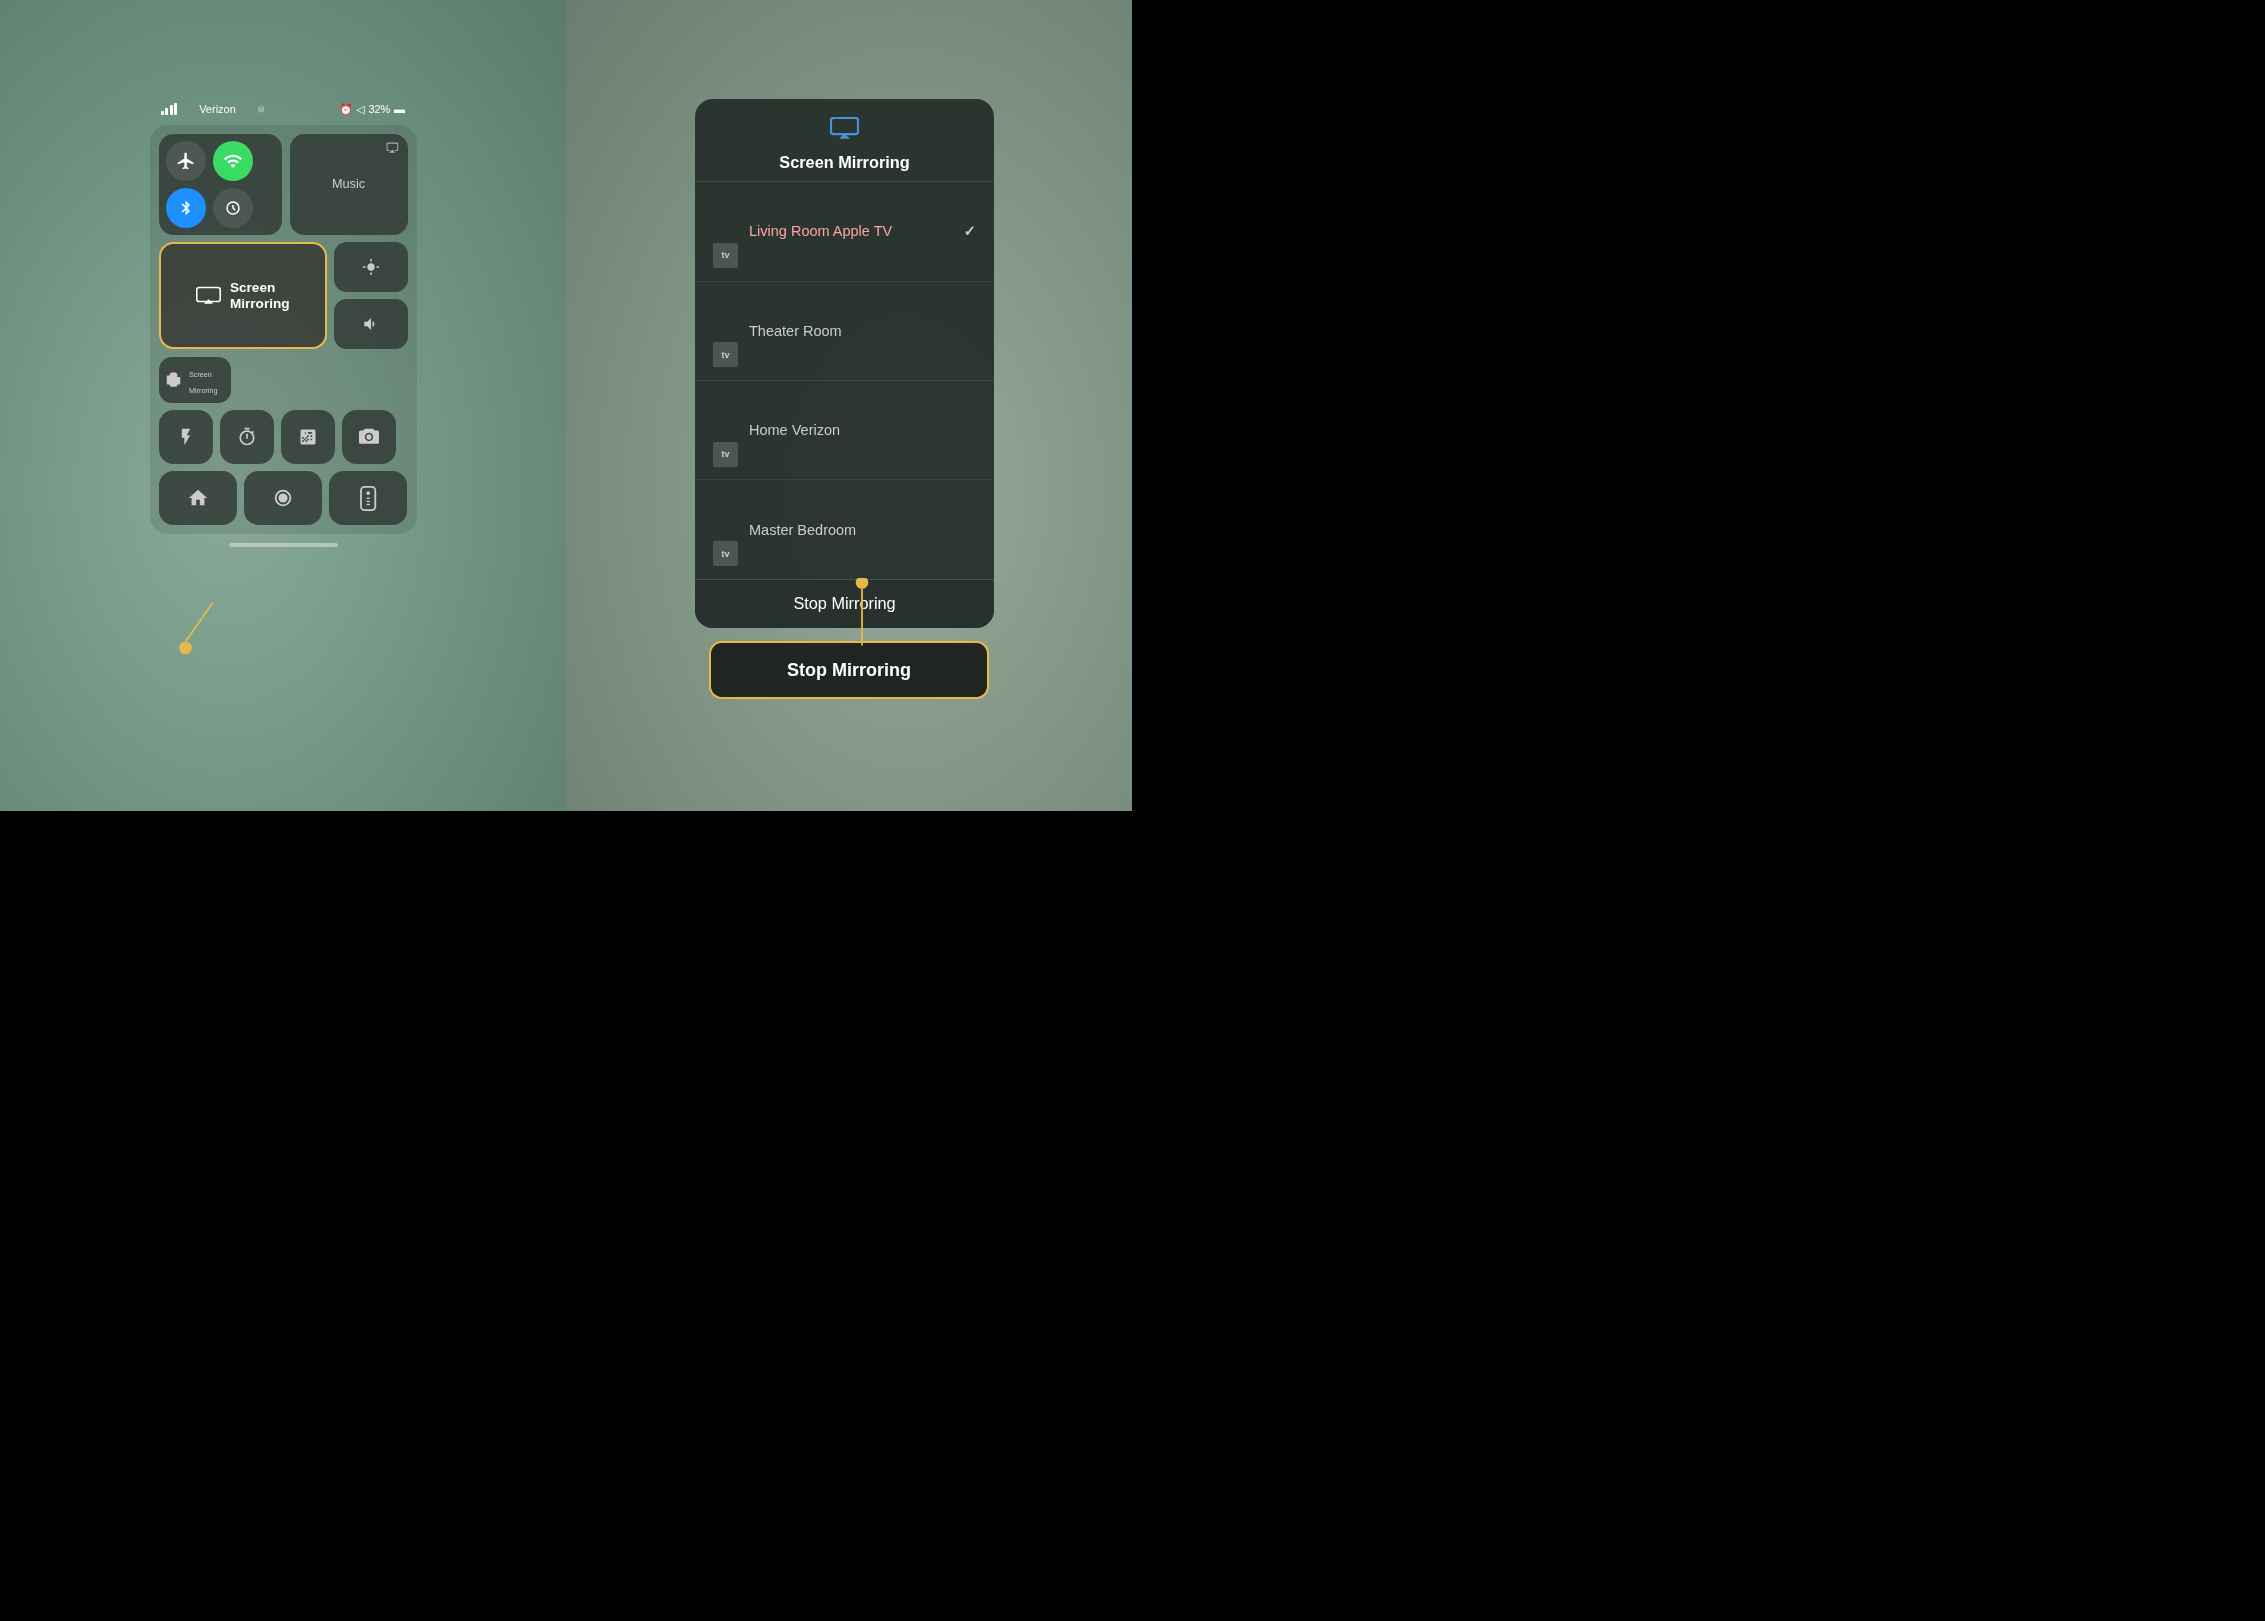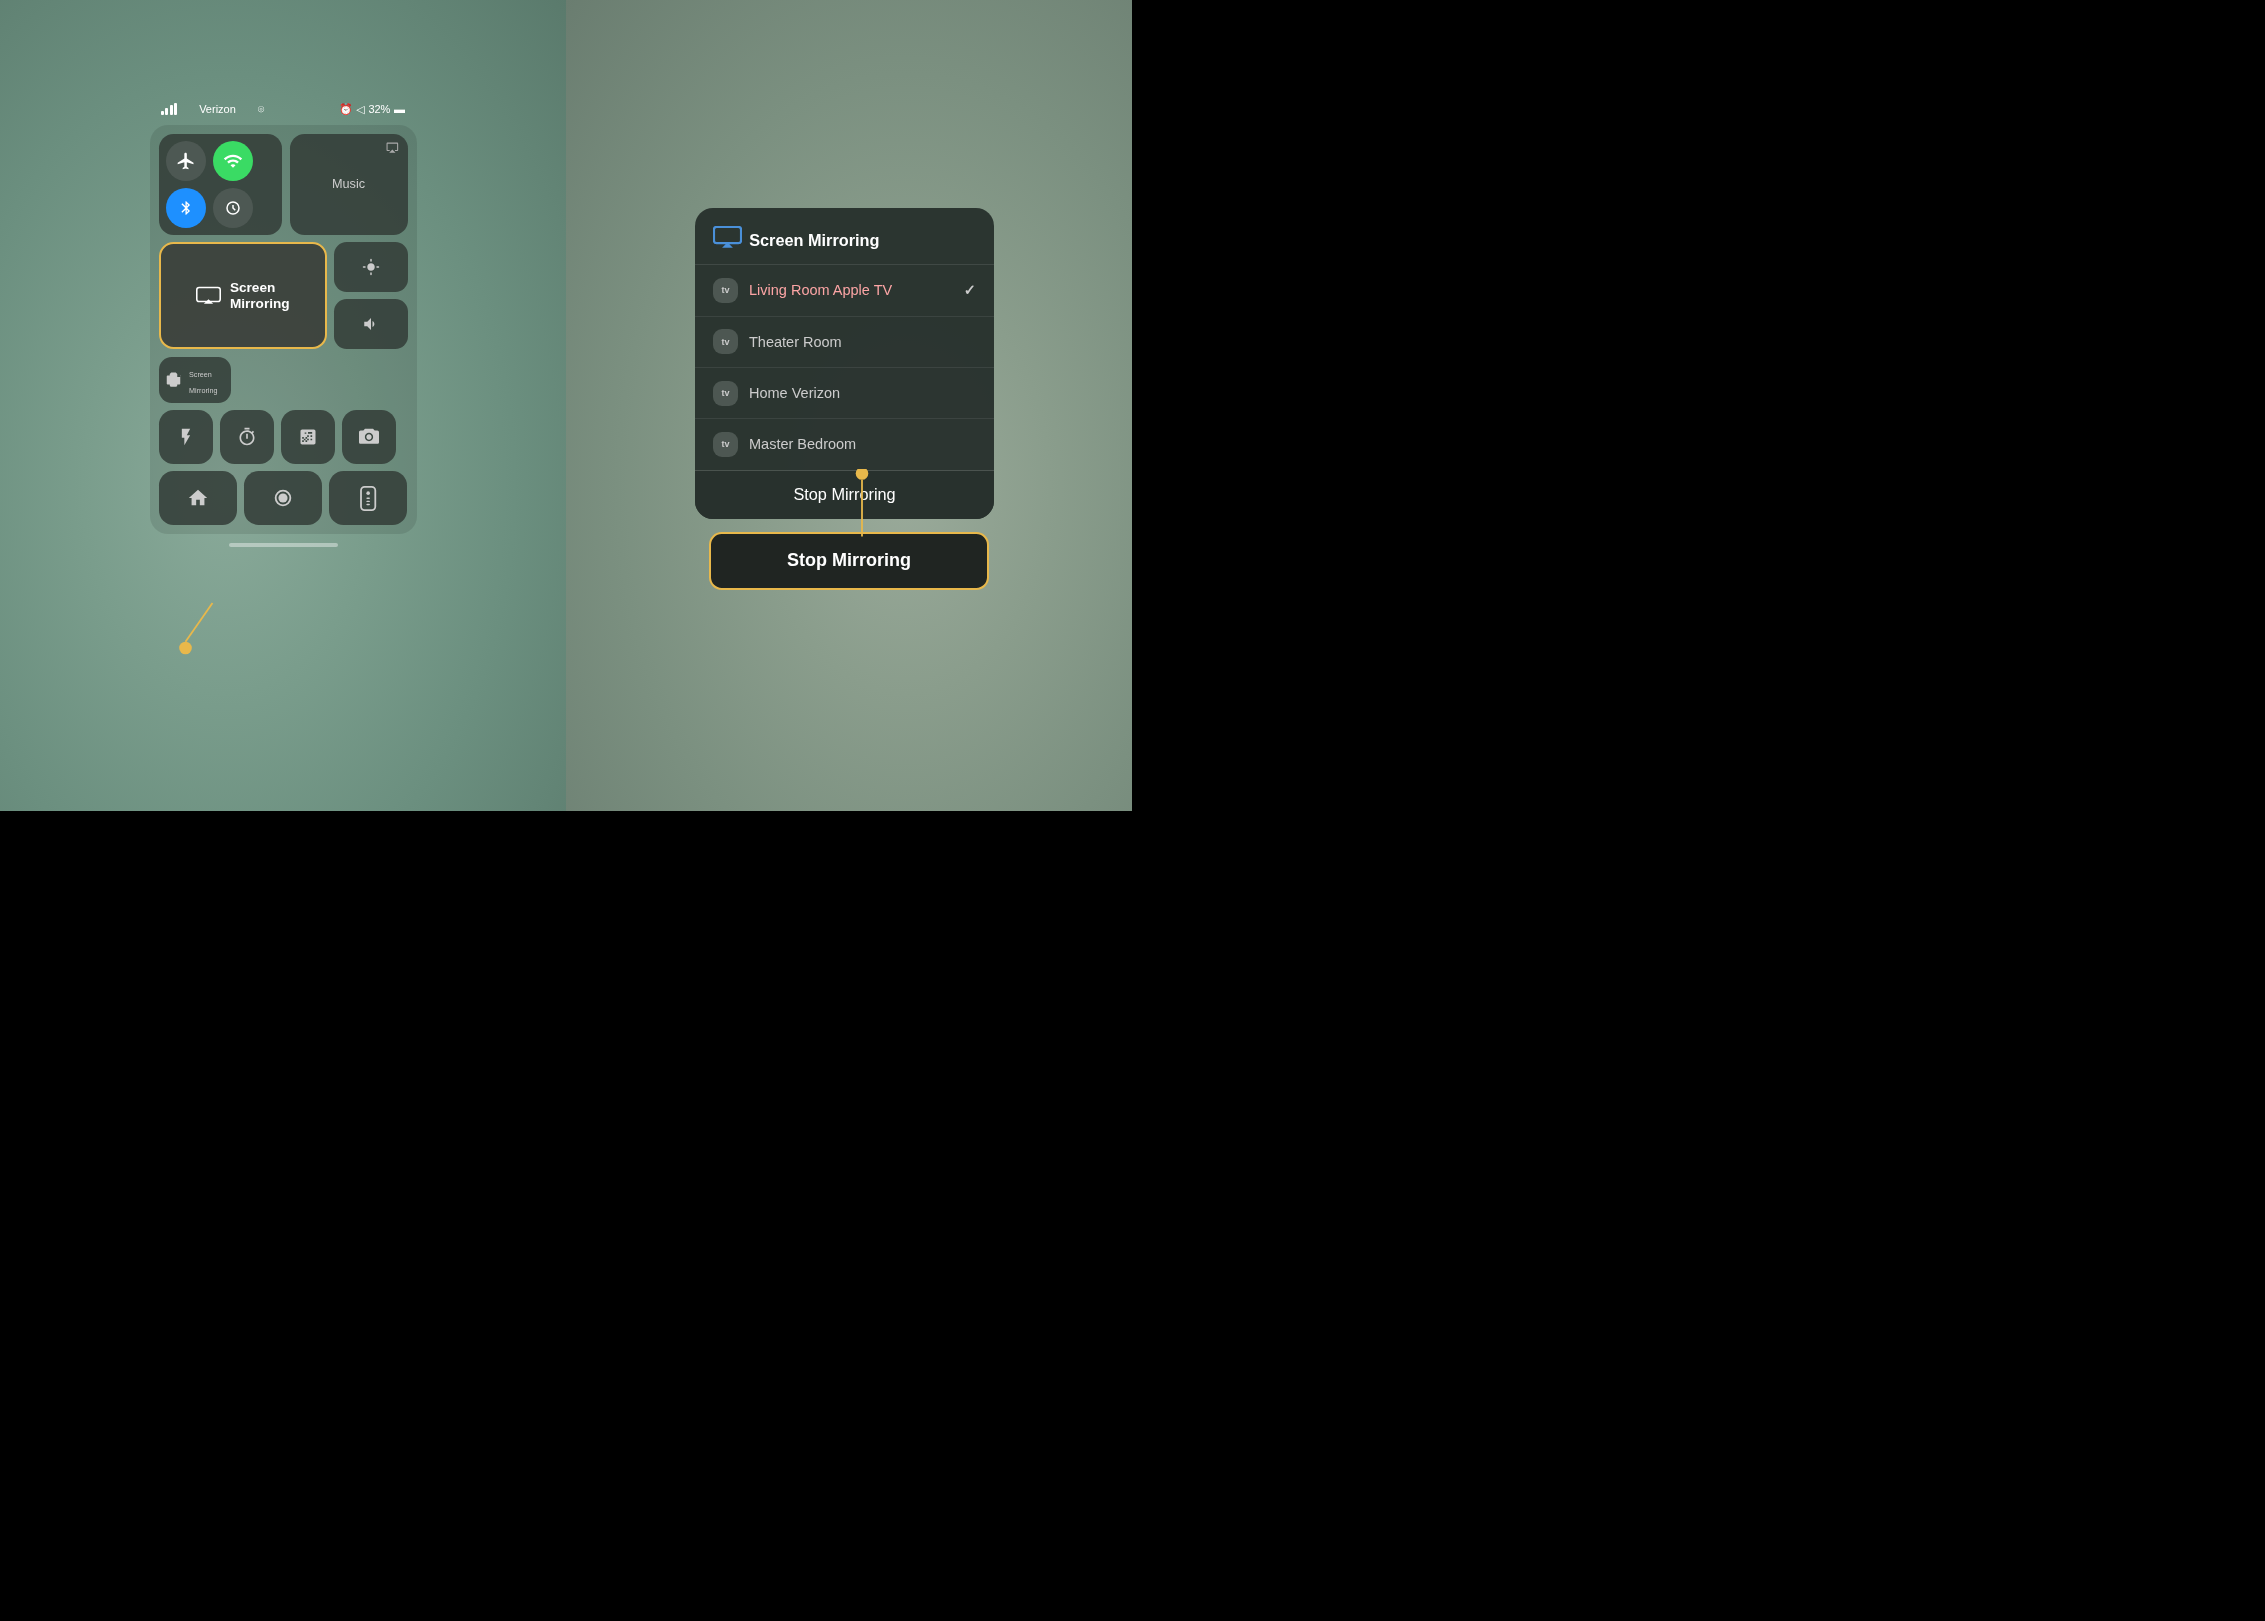--- a/index.html
+++ b/index.html
@@ -266,21 +266,21 @@
       width: 299px;
       background: rgba(40,50,45,0.97);
       border-radius: 18px;
       overflow: hidden;
       position: relative;
     }
 
     .popup-header {
       padding: 18px 18px 9px;
       display: flex;
-      flex-direction: row;
+      flex-direction: column;
       align-items: center;
       gap: 7.2px;
       border-bottom: 0.9px solid rgba(255,255,255,0.1);
     }
 
     .popup-icon {
       color: #4a90d9;
       font-size: 25px;
     }
 
@@ -304,28 +304,29 @@
     }
 
     .popup-list-item:last-child {
       border-bottom: none;
     }
 
     .appletv-icon {
       width: 25px;
       height: 25px;
       background: rgba(100,110,105,0.6);
-      border-radius: 9px;
+      border-radius: 2px;
       display: flex;
       align-items: center;
       justify-content: center;
       color: #ccc;
       font-size: 9px;
       font-weight: 600;
       flex-shrink: 0;
+      margin-top: 48px;
     }
 
     .device-name {
       color: #ccc;
       font-size: 14.5px;
       font-weight: 400;
       flex: 1;
     }
 
     .device-name.selected {

